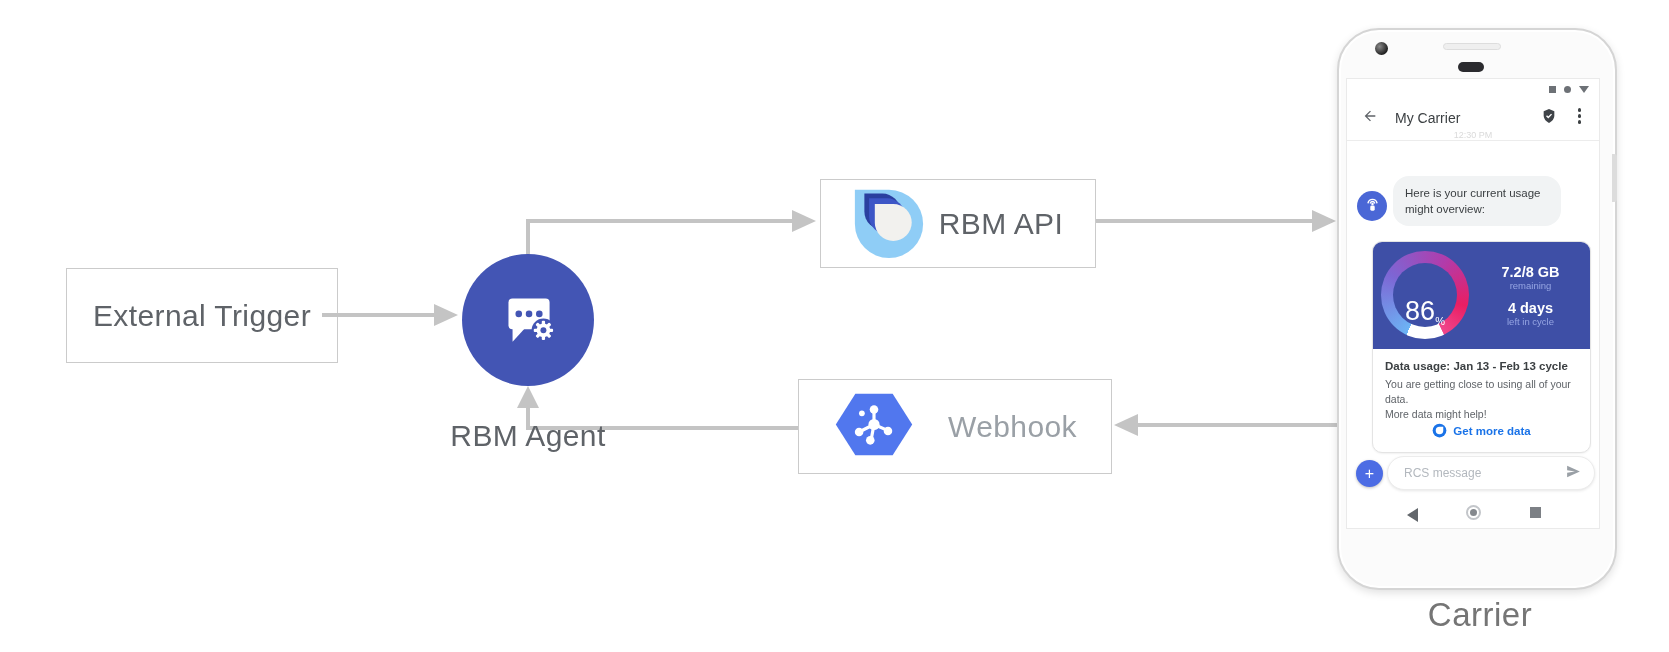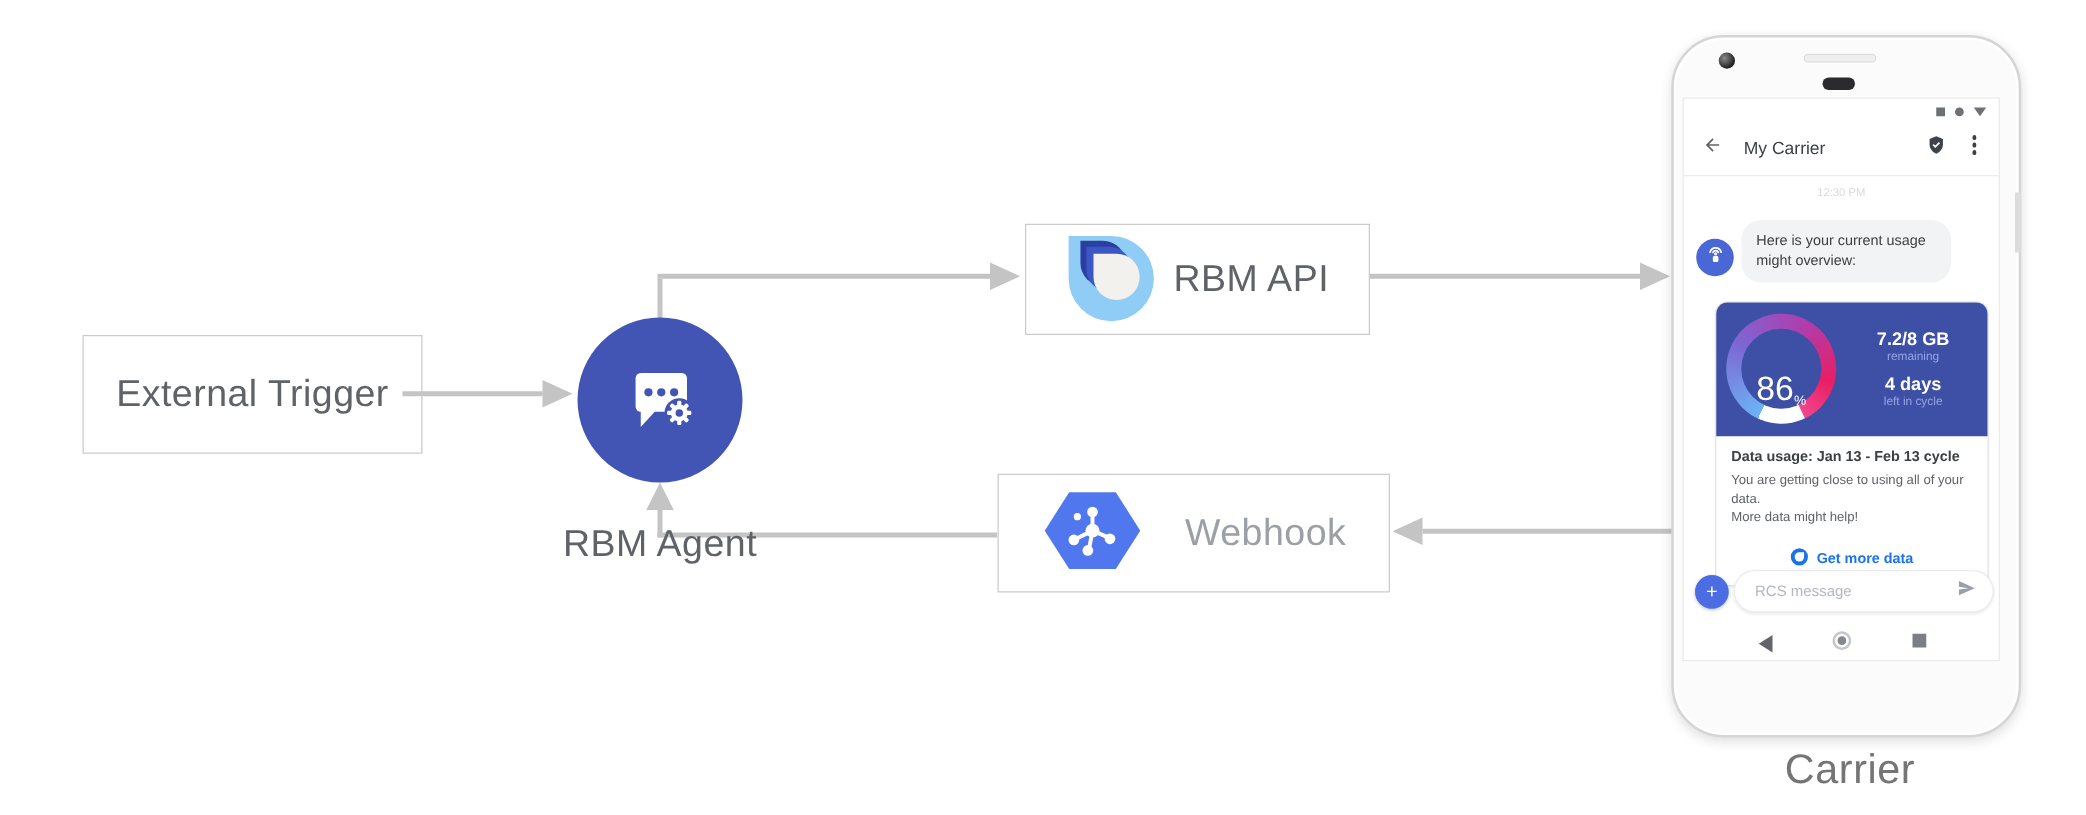--- a/index.html
+++ b/index.html
@@ -47,21 +47,21 @@
   .st-tri { width:0; height:0; border-left:5px solid transparent; border-right:5px solid transparent;
             border-top:7px solid #6d7176; }
 
   .hdr { position:absolute; top:20px; left:0; right:0; height:38px; }
   .hdr-back { position:absolute; left:15px; top:9px; cursor:pointer; }
   .hdr-title { position:absolute; left:48px; top:11px; font-size:14px; color:#3c4043; }
   .hdr-shield { position:absolute; right:42px; top:8px; }
   .hdr-kebab { position:absolute; right:18px; top:9px; display:flex; flex-direction:column; gap:2.5px; cursor:pointer; }
   .hdr-kebab i { width:3.5px; height:3.5px; border-radius:50%; background:#3c4043; }
   .faint-time { position:absolute; top:51px; left:0; width:100%; text-align:center;
-                font-size:9px; color:#dadada;margin-top:19px; }
+                font-size:9px; color:#dadada; }
   .divider { position:absolute; top:61px; left:0; right:0; height:1px; background:#ececec; }
 
   .avatar { position:absolute; left:10px; top:112px; width:30px; height:30px; border-radius:50%;
             background:#4a67d6; display:flex; align-items:center; justify-content:center; }
   .bubble { position:absolute; left:46px; top:97px; width:168px; padding:9px 12px;
             background:#f1f3f4; border-radius:16px; font-size:11.5px; line-height:1.4;
             color:#3c4043; }
 
   .card { position:absolute; left:25px; top:162px; width:219px; background:#fff;
           border:1px solid #e4e4e4; border-radius:10px; box-shadow:0 1px 2px rgba(0,0,0,.06); }
@@ -77,21 +77,21 @@
   .banner-stats { position:absolute; left:100px; right:2px; top:0; height:100%;
                   display:flex; flex-direction:column; align-items:center; justify-content:center;
                   color:#fff; }
   .bs-big { font-size:14.5px; font-weight:bold; }
   .bs-cap { font-size:9.5px; color:#96a5e3; margin-bottom:9px; }
   .bs-cap:last-child { margin-bottom:0; }
 
   .details { padding:11px 12px 12px; }
   .d-title { font-size:11.5px; font-weight:bold; color:#3c4043; margin-bottom:5px; }
   .d-line { font-size:10.5px; color:#5f6368; line-height:1.45; }
-  .d-action { margin-top:15px; display:flex; align-items:center; justify-content:center; gap:6px;
+  .d-action { margin-top:0; display:flex; align-items:center; justify-content:center; gap:6px;
               color:#1a73e8; font-size:11.5px; font-weight:bold; cursor:pointer; }
 
   .plus-btn { position:absolute; left:9px; top:381px; width:27px; height:27px; border-radius:50%;
               background:#4c6ce4; color:#fff; display:flex; align-items:center; justify-content:center;
               font-size:16px; box-shadow:0 1px 3px rgba(0,0,0,.25); cursor:pointer; }
   .pill { position:absolute; left:40px; top:377px; width:208px; height:34px; border-radius:17px;
           background:#fff; border:1px solid #ececec; box-shadow:0 1px 3px rgba(0,0,0,.10);
           display:flex; align-items:center; padding:0 12px 0 16px; }
   .pill input { flex:1; border:none; outline:none; font-size:12px; color:#3c4043; min-width:0;
                 font-family:"Liberation Sans",sans-serif; background:transparent; }

